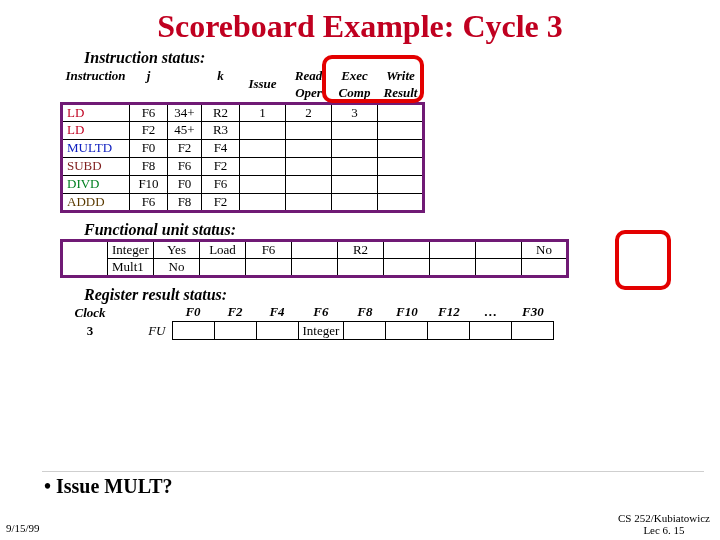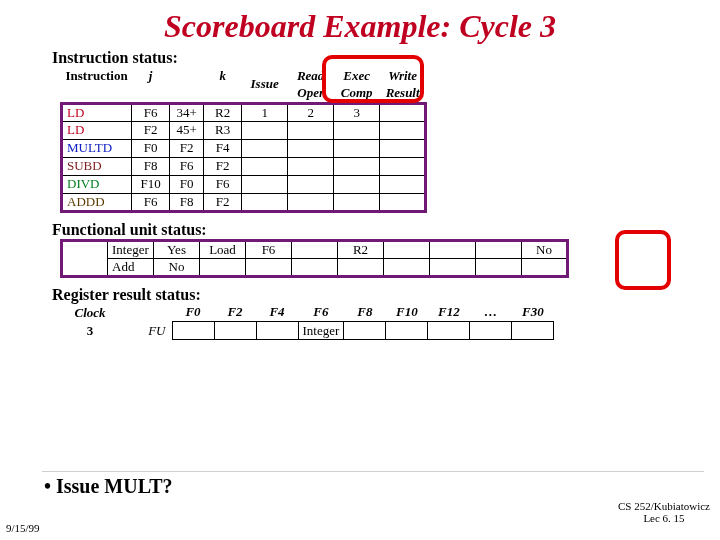--- a/index.html
+++ b/index.html
@@ -14,26 +14,26 @@
     color: #000;
     position: relative;
   }
   .title {
     text-align: center;
     font-family: "Comic Sans MS", cursive;
     font-weight: bold;
     font-size: 32px;
     color: #c00020;
     padding: 8px 0 4px 0;
+  }
+  .section-label {
     font-style: italic;
-  }
-  .section-label {
     font-weight: bold;
     font-size: 16px;
-    padding-left: 52px;
+    padding-left: 84px;
   }
   .tbl-wrap { padding: 0 60px; }
   table { border-collapse: collapse; font-size: 13px; }
   th, td { padding: 0 4px; text-align: center; height: 18px; font-weight: normal; }
   th { font-weight: bold; font-style: italic; }
   .instr-table th.plain { font-style: normal; font-weight: bold; }
   .instr-table td.left { text-align: left; }
   .col-instr { width: 68px; }
   .col-j { width: 38px; font-style: italic; }
   .col-k { width: 38px; font-style: italic; }
@@ -72,21 +72,21 @@
   .bullet-row .dot { font-family: serif; }
   .date {
     position: absolute;
     left: 6px;
     bottom: 6px;
     font-size: 11px;
   }
   .footer {
     position: absolute;
     right: 10px;
-    bottom: 16px;
+    bottom: 4px;
     font-size: 11px;
     text-align: center;
     line-height: 1.1;
   }
   .hr-light {
     position: absolute;
     left: 42px; right: 16px; bottom: 68px;
     height: 1px;
     background: #cfcfcf;
   }
@@ -101,21 +101,21 @@
 </head>
 <body>
 
 <div class="title">Scoreboard Example: Cycle 3</div>
 
 <div class="section-label">Instruction status:</div>
 <div class="tbl-wrap">
 <table class="instr-table">
   <tbody>
         <tr class="noborder">
-    <th class="plain col-instr" style="text-align:right;">Instruction</th>
+    <th class="plain col-instr" style="text-align:right;font-style:italic;">Instruction</th>
     <th class="col-j">j</th>
     <th class="col-k" style="width:34px;"></th>
     <th class="col-k">k</th>
     <th class="col-issue" rowspan="2">Issue</th>
     <th class="col-ro">Read</th>
     <th class="col-ec">Exec</th>
     <th class="col-wr">Write</th>
   </tr>
   <tr class="noborder">
     <td></td>
@@ -208,21 +208,21 @@
     <td>F6</td>
           <td></td>
           <td>R2</td>
     <td></td>
           <td></td>
     <td></td>
           <td>No</td>
   </tr>
   <tr>
     <td style="border:none;"></td>
-          <td class="name">Add</td>
+          <td class="name">Mult1</td>
     <td>No</td>
           <td></td>
           <td></td>
           <td></td>
           <td></td>
           <td></td>
           <td></td>
           <td></td>
           <td></td>
   </tr>

